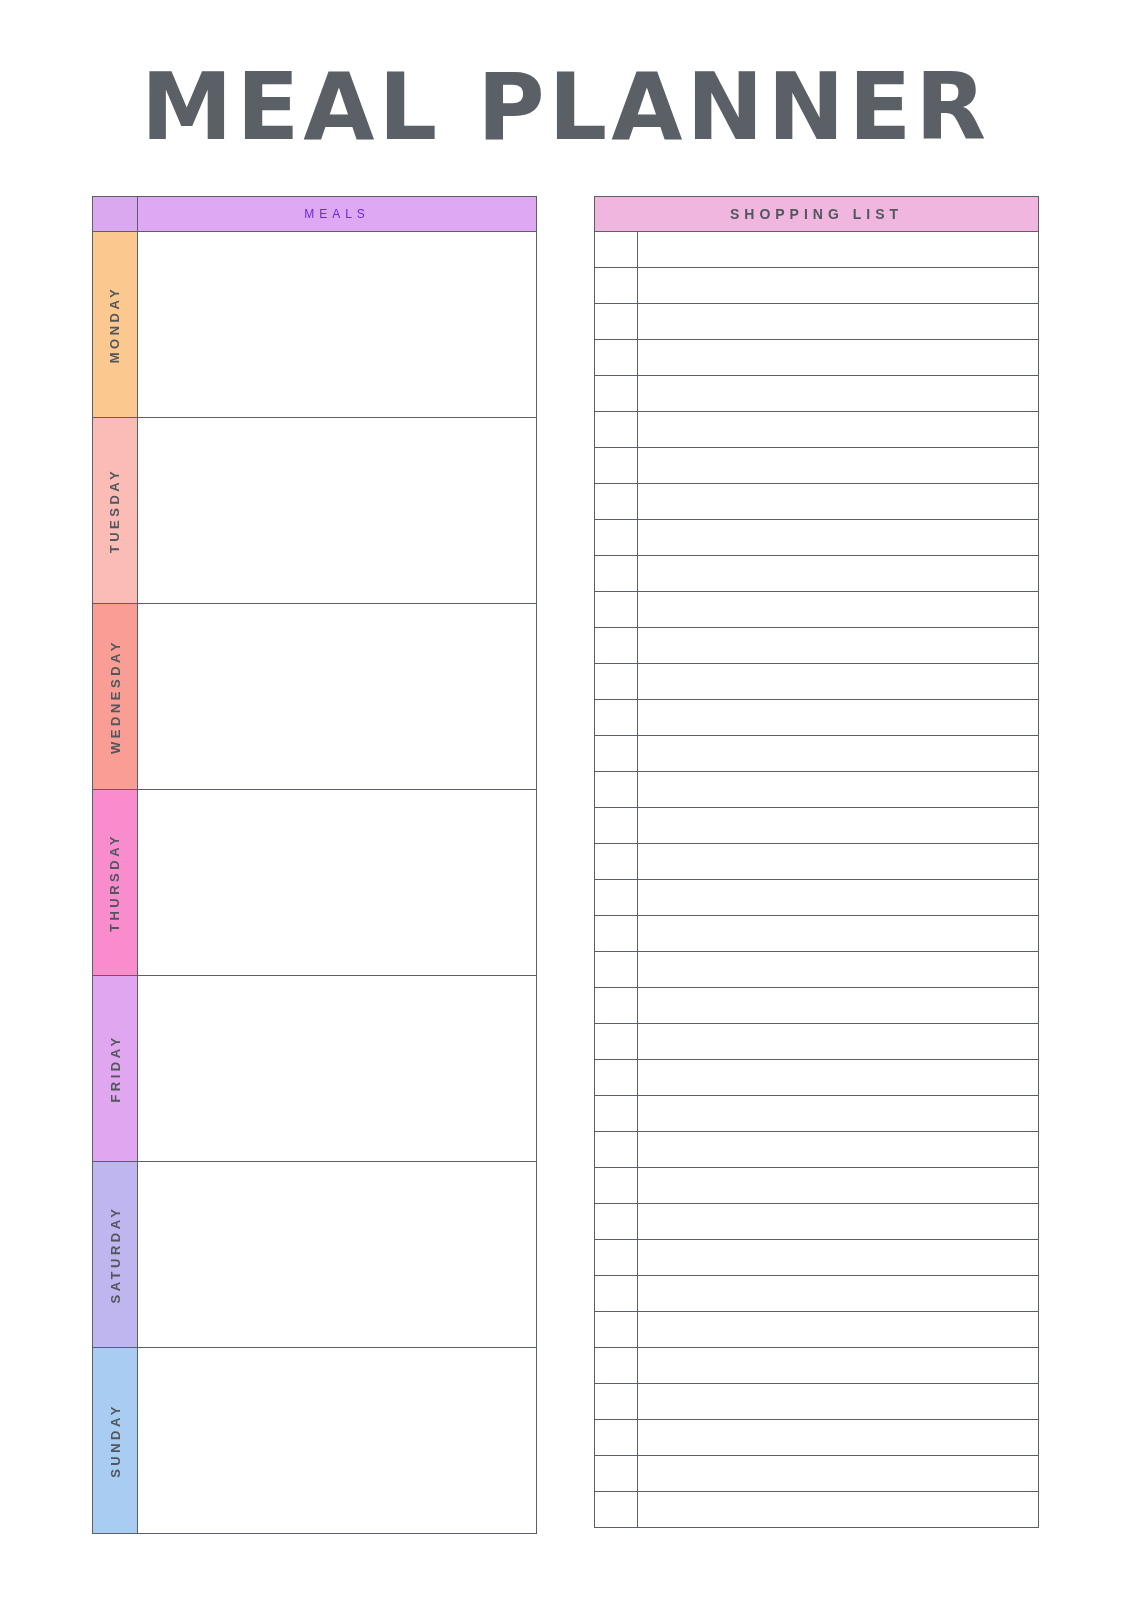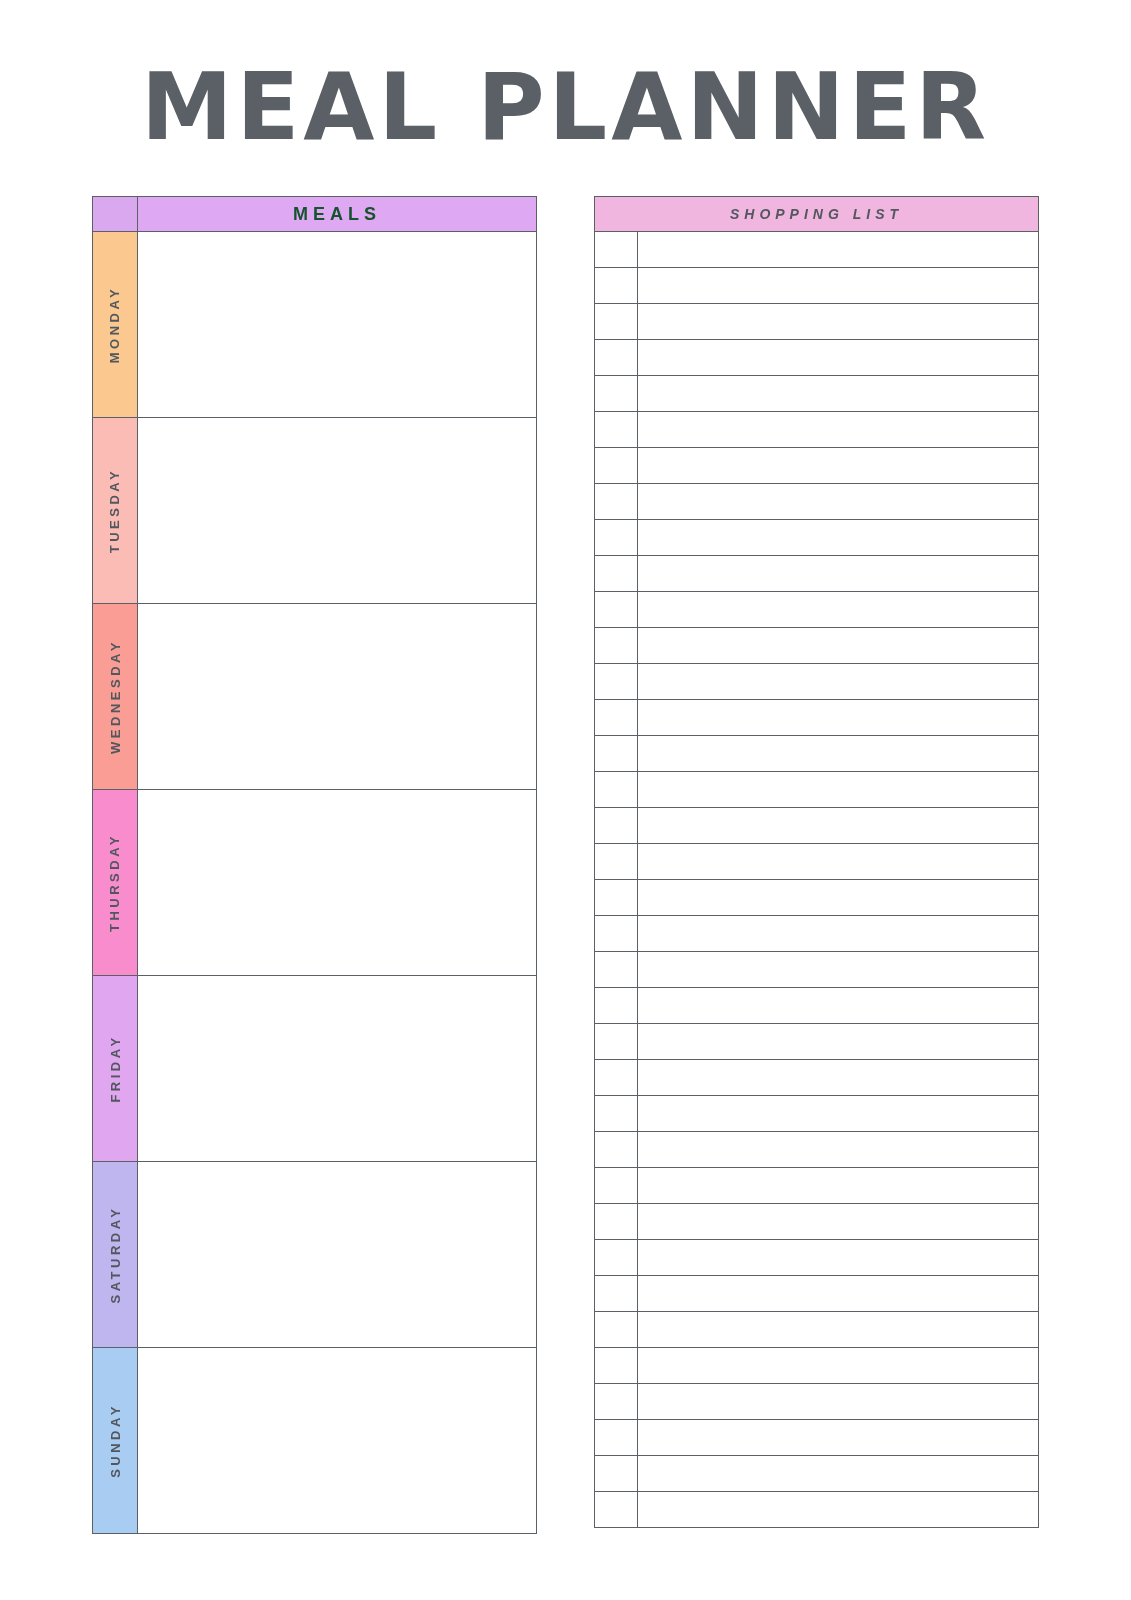--- a/index.html
+++ b/index.html
@@ -65,24 +65,24 @@
   }
   .meals-header-label {
     flex: 1;
     border: 1.5px solid #5b6067;
     border-left: none;
     background: #dfa8f2;
     box-sizing: border-box;
     display: flex;
     align-items: center;
     justify-content: center;
-    font-size: 18px;
-    font-weight: bold;
+    font-size: 12px;
+    font-weight: normal;
     letter-spacing: 5px;
-    color: #14532d;
+    color: #6d28d9;
   }
 
   .day-row {
     display: flex;
     height: 186px;
   }
   .day-label {
     width: 46px;
     border: 1.5px solid #5b6067;
     border-top: none;
@@ -120,21 +120,20 @@
     border: 1.5px solid #5b6067;
     background: #f0b6e0;
     box-sizing: border-box;
     display: flex;
     align-items: center;
     justify-content: center;
     font-size: 14px;
     font-weight: bold;
     letter-spacing: 5px;
     color: #52575e;
-    font-style: italic;
   }
   .shopping-rows {
     display: flex;
     flex-direction: column;
   }
   .shopping-row {
     display: flex;
     height: 36px;
   }
   .shopping-check {

